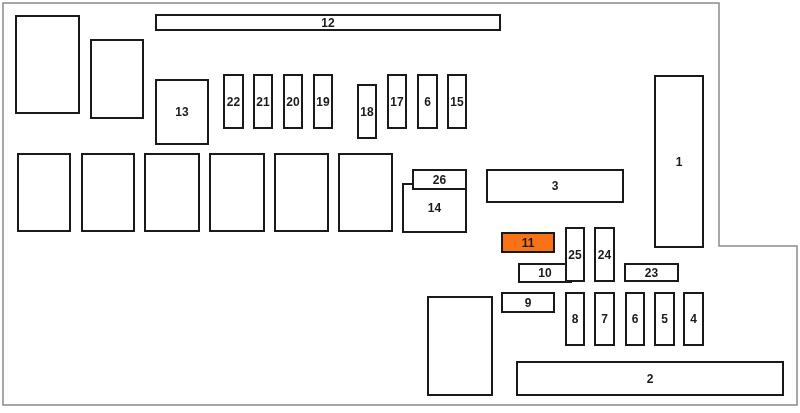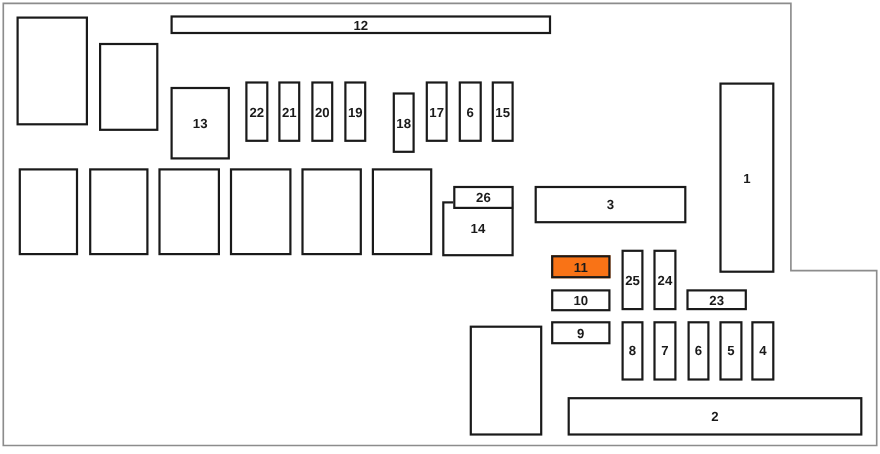--- a/index.html
+++ b/index.html
@@ -66,21 +66,21 @@
       </div>
       <div class="box" style="left: 594px; top: 292px; width: 21px; height: 54px; border-color: rgb(26, 26, 26); background: rgb(255, 255, 255);">
         <span style="color: rgb(26, 26, 26);">7</span>
       </div>
       <div class="box" style="left: 565px; top: 292px; width: 20px; height: 54px; border-color: rgb(26, 26, 26); background: rgb(255, 255, 255);">
         <span style="color: rgb(26, 26, 26);">8</span>
       </div>
       <div class="box" style="left: 501px; top: 292px; width: 54px; height: 21px; border-color: rgb(26, 26, 26); background: rgb(255, 255, 255);">
         <span style="color: rgb(26, 26, 26);">9</span>
       </div>
-      <div class="box" style="left: 501px; top: 263px; width: 54px; height: 20px; border-color: rgb(26, 26, 26); background: rgb(255, 255, 255);">
+      <div class="box" style="left: 518px; top: 263px; width: 54px; height: 20px; border-color: rgb(26, 26, 26); background: rgb(255, 255, 255);">
         <span style="color: rgb(26, 26, 26);">10</span>
       </div>
       <div class="box" style="left: 501px; top: 232px; width: 54px; height: 21px; border-color: rgb(26, 26, 26); background: #f97316;">
         <span style="color: rgb(26, 26, 26);">11</span>
       </div>
       <div class="box" style="left: 155px; top: 14px; width: 346px; height: 17px; border-color: rgb(26, 26, 26); background: rgb(255, 255, 255);">
         <span style="color: rgb(26, 26, 26);">12</span>
       </div>
       <div class="box" style="left: 155px; top: 79px; width: 54px; height: 66px; border-color: rgb(26, 26, 26); background: rgb(255, 255, 255);">
         <span style="color: rgb(26, 26, 26);">13</span>

